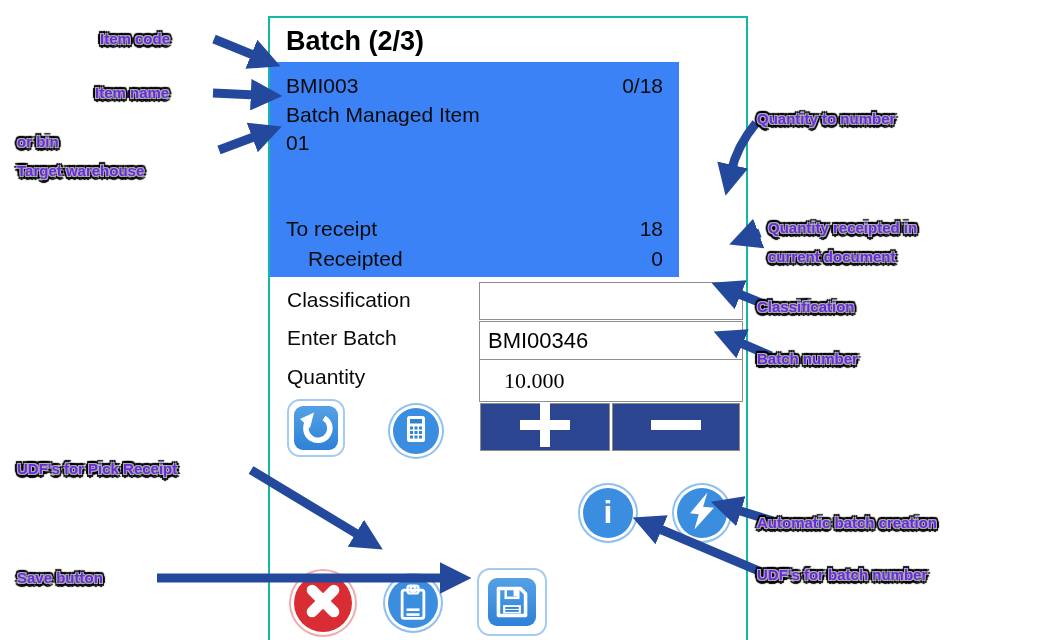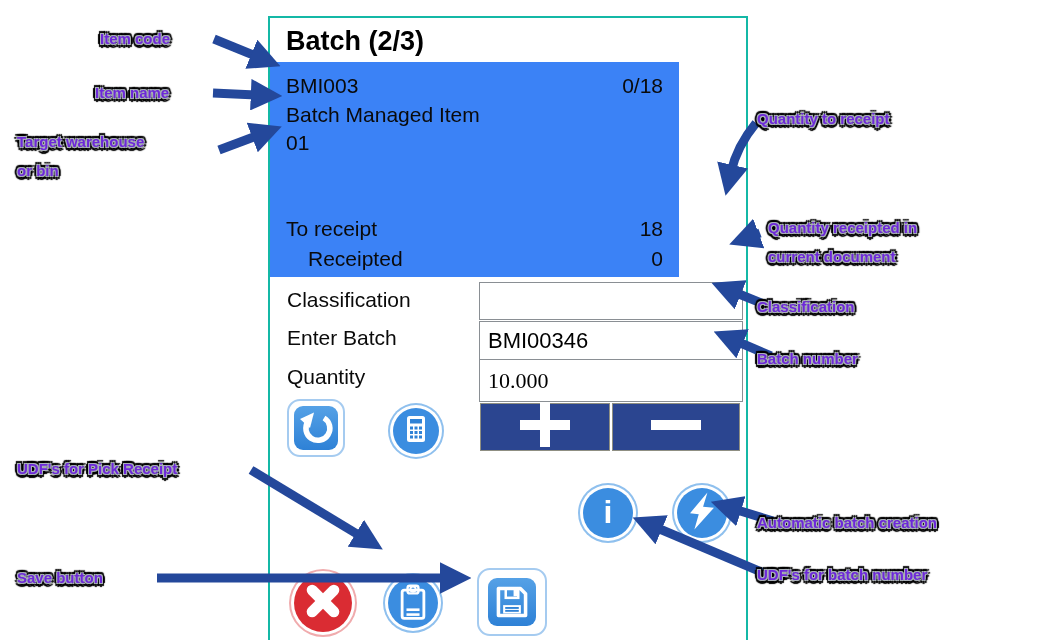--- a/index.html
+++ b/index.html
@@ -11,21 +11,21 @@
          background:#fff;border:2px solid #14b8a6;box-sizing:border-box;}
   .panel-title{position:absolute;left:16px;top:8px;font-size:27px;font-weight:bold;color:#000;}
   .gray-head{position:absolute;left:0;top:44px;width:409px;height:215px;background:#3b82f6;}
   .g-row{position:absolute;left:16px;right:16px;height:26px;font-size:21px;color:#0a0a0a;}
   .g-right{position:absolute;right:0;top:0;}
   .g-left{position:absolute;left:0;top:0;}
 
   .form-label{position:absolute;left:17px;font-size:21px;color:#0a0a0a;}
   .inp{position:absolute;left:209px;width:264px;border:1px solid #8a8f94;background:#fff;
        box-sizing:border-box;font-size:22px;color:#000;padding:0 8px;outline:none;}
-  .inp.serif{font-family:"Liberation Serif",serif;padding-left:8px;}
+  .inp.serif{font-family:"Liberation Serif",serif;padding-left:24px;}
 
   
   .sq-btn{position:absolute;background:#fff;border:2px solid #a5cbf0;border-radius:13px;
           display:flex;align-items:center;justify-content:center;cursor:pointer;box-sizing:border-box;}
   .sq-inner{background:linear-gradient(#55a1e6,#2e81d6);border-radius:9px;
             display:flex;align-items:center;justify-content:center;}
 
   
   .c-btn{position:absolute;border-radius:50%;background:#3b8de0;
          box-shadow:0 0 0 3px #fff,0 0 0 5px #8fc0ee;
@@ -172,24 +172,24 @@
         <line x1="16.5" y1="28.7" x2="29.5" y2="28.7" stroke="#2f82d6" stroke-width="1.8"></line>
         <line x1="16.5" y1="31.5" x2="29.5" y2="31.5" stroke="#2f82d6" stroke-width="1.8"></line>
       </svg>
     </div>
   </div>
 </div>
 
 <div class="ann" style="left:100px;top:24px;">Item code</div>
 <div class="ann" style="left:95px;top:78px;">Item name</div>
 <div class="ann" style="left:17px;top:127px;">
+  <div>or bin</div>
   <div>Target warehouse</div>
-  <div>or bin</div>
-</div>
-<div class="ann" style="left:757px;top:104px;">Quantity to receipt</div>
+</div>
+<div class="ann" style="left:757px;top:104px;">Quantity to number</div>
 <div class="ann" style="left:757px;top:213px;margin-left:11px;">
   <div>Quantity receipted in</div>
   <div>current document</div>
 </div>
 <div class="ann" style="left:757px;top:292px;">Classification</div>
 <div class="ann" style="left:757px;top:344px;">Batch number</div>
 <div class="ann" style="left:757px;top:508px;">Automatic batch creation</div>
 <div class="ann" style="left:757px;top:560px;">UDF's for batch number</div>
 <div class="ann" style="left:17px;top:454px;">
   <div>UDF's for Pick Receipt</div>

